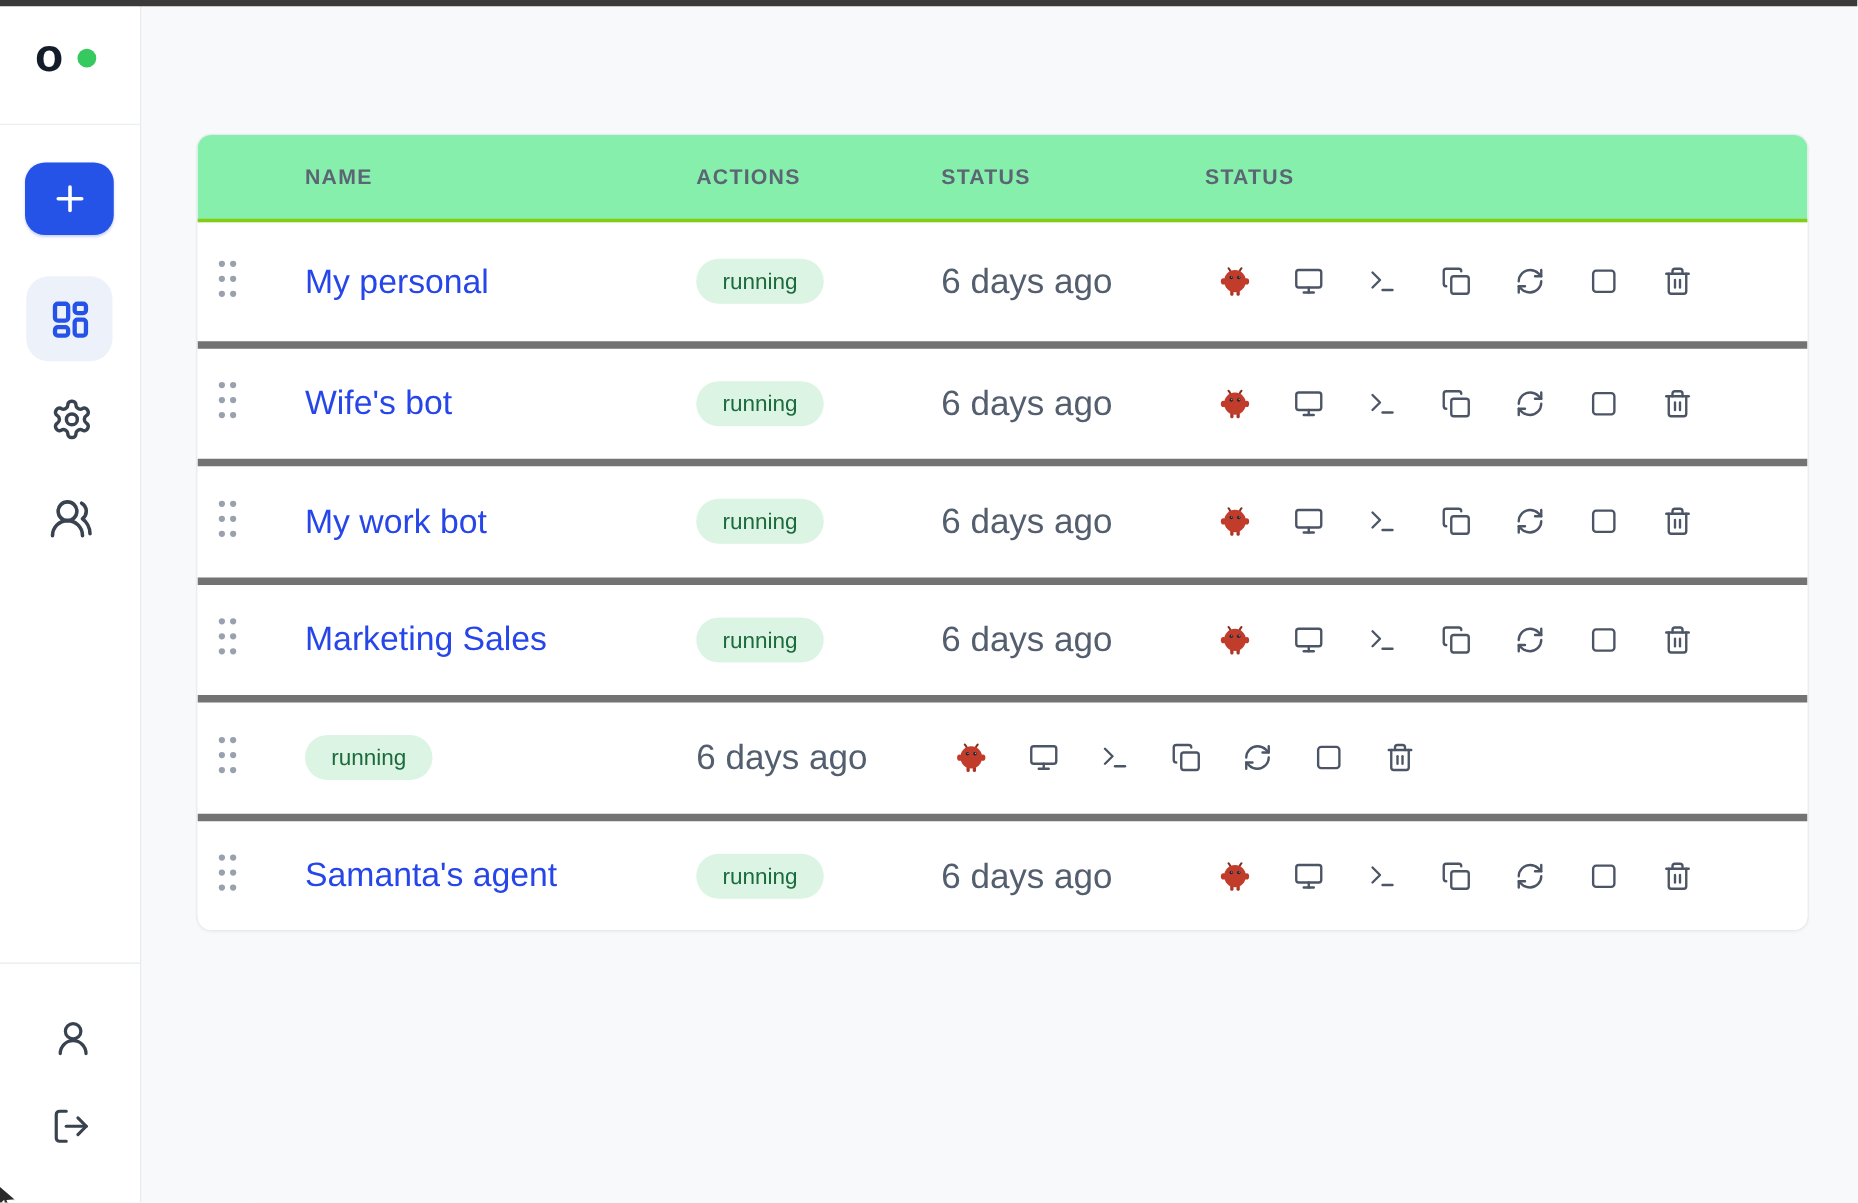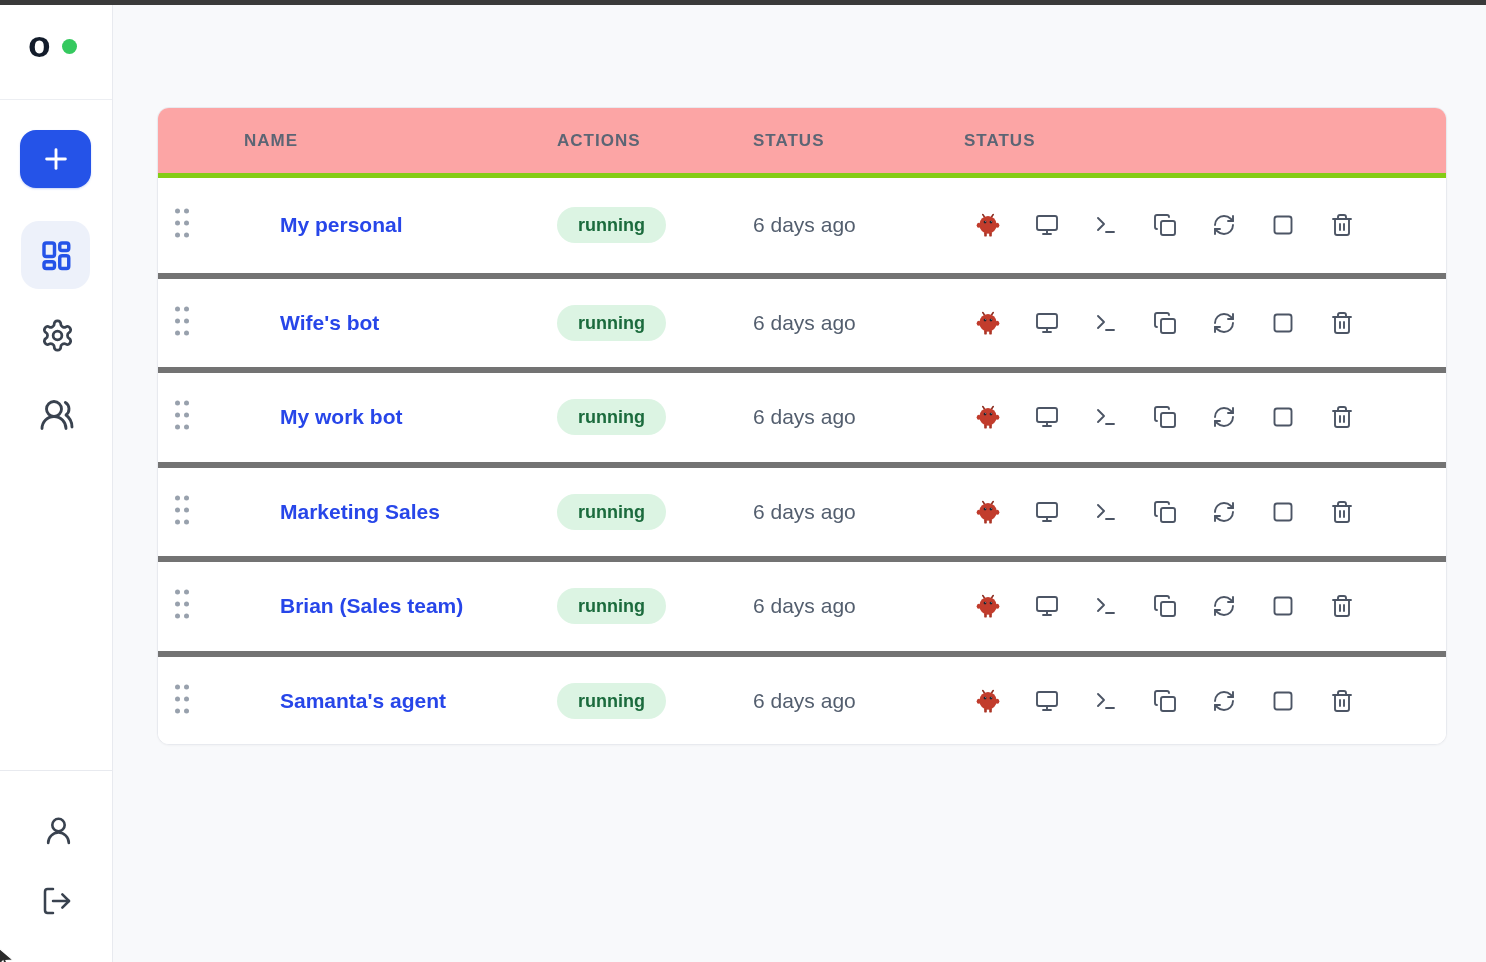--- a/index.html
+++ b/index.html
@@ -43,33 +43,33 @@
   .card{
     position:absolute;left:157px;top:107px;width:1290px;height:638px;
     background:#ffffff;border:1px solid #e8eaef;border-radius:12px;
     overflow:hidden;box-shadow:0 1px 2px rgba(16,24,40,.03);
   }
   .thead,.trow{
     display:grid;
     grid-template-columns:86px 313px 196px 211px 1fr;
     align-items:center;
   }
-  .thead{height:70px;background:#fca5a5;border-bottom:5px solid #84cc16;}
+  .thead{height:70px;background:#86efac;border-bottom:3px solid #84cc16;}
   .th{font-size:17px;font-weight:700;letter-spacing:1px;color:#5c6574;}
   .trow{height:94.5px;background:#ffffff;}
   .trow + .trow{border-top:6px solid #737373;}
 
   .handle-cell{padding-left:15px;}
   .drag-handle{display:inline-flex;cursor:grab;color:#98a1ad;background:none;border:none;}
-  .name-link{font-size:21px;font-weight:700;color:var(--link);text-decoration:none;cursor:pointer;margin-left:36px;}
+  .name-link{font-size:27px;font-weight:400;color:var(--link);text-decoration:none;cursor:pointer;}
   .pill{
     display:inline-block;background:var(--pill-bg);color:var(--pill-text);
-    font-size:18px;padding:6px 21px;border-radius:999px;line-height:1.35;font-weight:bold;
+    font-size:18px;padding:6px 21px;border-radius:999px;line-height:1.35;
   }
-  .created-cell{font-size:21px;color:#535e6e;}
+  .created-cell{font-size:28px;color:#535e6e;}
   .actions-cell{display:flex;align-items:center;gap:33px;padding-left:11px;}
   .action-btn{background:none;border:none;cursor:pointer;color:#4c5565;display:flex;align-items:center;justify-content:center;width:26px;height:28px;padding:0;}
 
   .ic{fill:none;stroke:currentColor;stroke-width:1.9;stroke-linecap:round;stroke-linejoin:round;}
   .ic-thick{stroke-width:2.3;}
 
   .cursor{position:absolute;left:-3px;bottom:-6px;z-index:50;}
 </style>
 </head>
 <body>
@@ -478,23 +478,20 @@
                   <circle cx="13.5" cy="5" r="2.5"></circle>
             <circle cx="4.5" cy="17" r="2.5"></circle>
                   <circle cx="13.5" cy="17" r="2.5"></circle>
             <circle cx="4.5" cy="29" r="2.5"></circle>
                   <circle cx="13.5" cy="29" r="2.5"></circle>
           </g>
         </svg>
       </button>
     </div>
     <div>
-      <a class="name-link">Brian (Sales team)</a>
-    </div>
-    <div>
       <span class="pill">running</span>
     </div>
     <div class="created-cell">6 days ago</div>
     <div class="actions-cell">
       <button class="action-btn">
         <svg width="28" height="28" viewBox="0 0 28 28">
           <path d="M10 5.2 Q9.2 3.6 8.4 2.8" stroke="#8a2c20" stroke-width="1.7" fill="none" stroke-linecap="round"></path>
           <path d="M18 5.2 Q18.8 3.6 19.6 2.8" stroke="#8a2c20" stroke-width="1.7" fill="none" stroke-linecap="round"></path>
           <rect x="9.9" y="21.5" width="2.8" height="5" rx="1.3" fill="#ab3526"></rect>
           <rect x="15.3" y="21.5" width="2.8" height="5" rx="1.3" fill="#ab3526"></rect>

